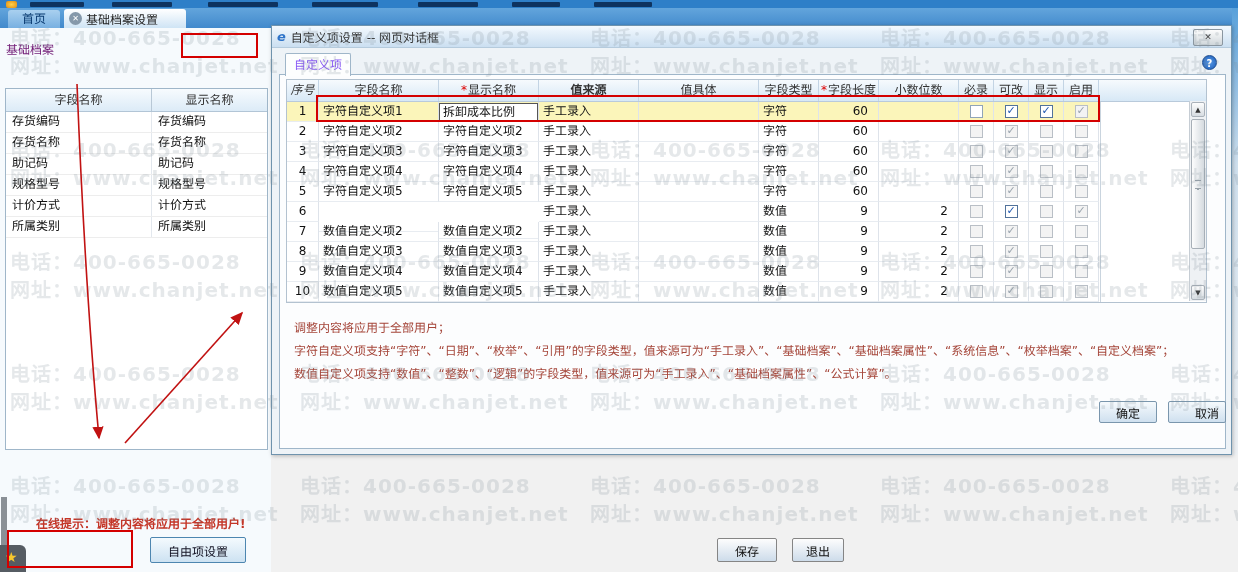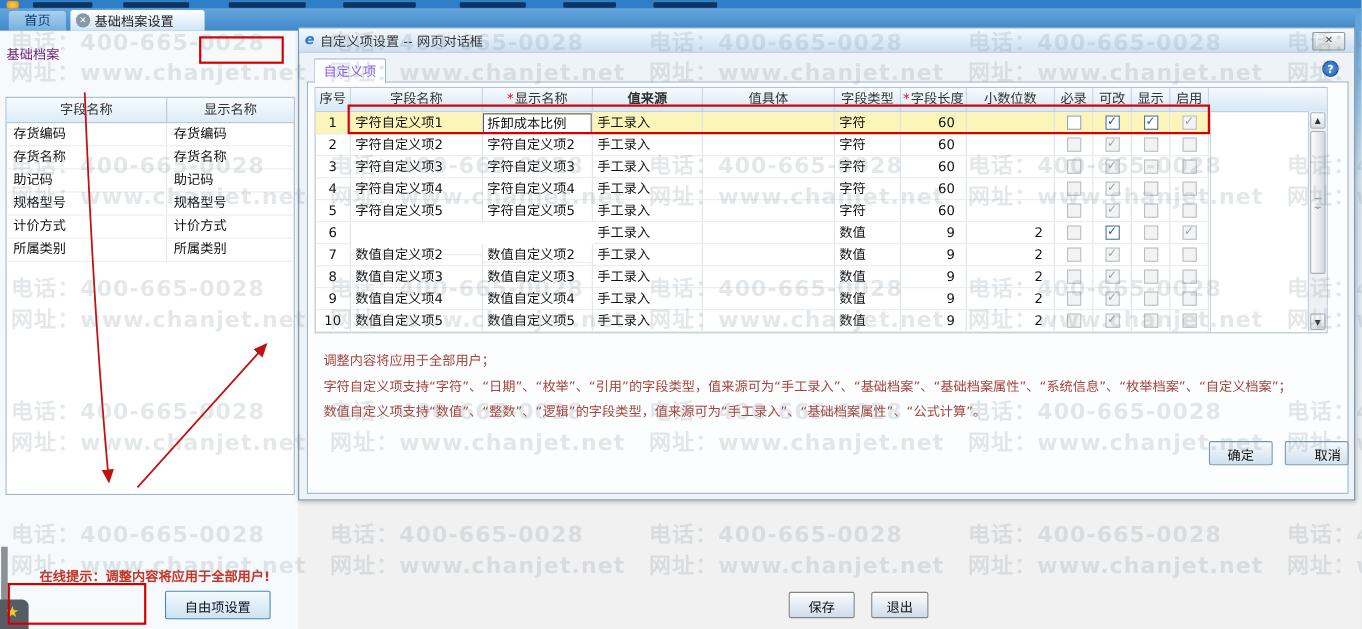--- a/index.html
+++ b/index.html
@@ -205,21 +205,21 @@
     <div class="dtitle">
       <span class="ie-icon"></span>
       <span class="dtitle-text">自定义项设置 -- 网页对话框</span>
       <span class="dlg-close"></span>
     </div>
     <span class="help-icon"></span>
     <div class="dtab">自定义项</div>
     <div class="groupbox">
       <div class="dtable">
         <div id="dlg-header">
-            <div class="th" style="width: 32px;">序号</div>
+            <div class="th" style="width: 32px; font-style: italic;">序号</div>
             <div class="th" style="width: 120px;">字段名称</div>
             <div class="th req" style="width: 100px;">显示名称</div>
             <div class="th" style="width: 100px; font-weight: bold;">值来源</div>
             <div class="th" style="width: 120px;">值具体</div>
             <div class="th" style="width: 60px;">字段类型</div>
             <div class="th req" style="width: 60px;">字段长度</div>
             <div class="th" style="width: 80px;">小数位数</div>
             <div class="th" style="width: 35px;">必录</div>
             <div class="th" style="width: 35px;">可改</div>
             <div class="th" style="width: 35px;">显示</div>

